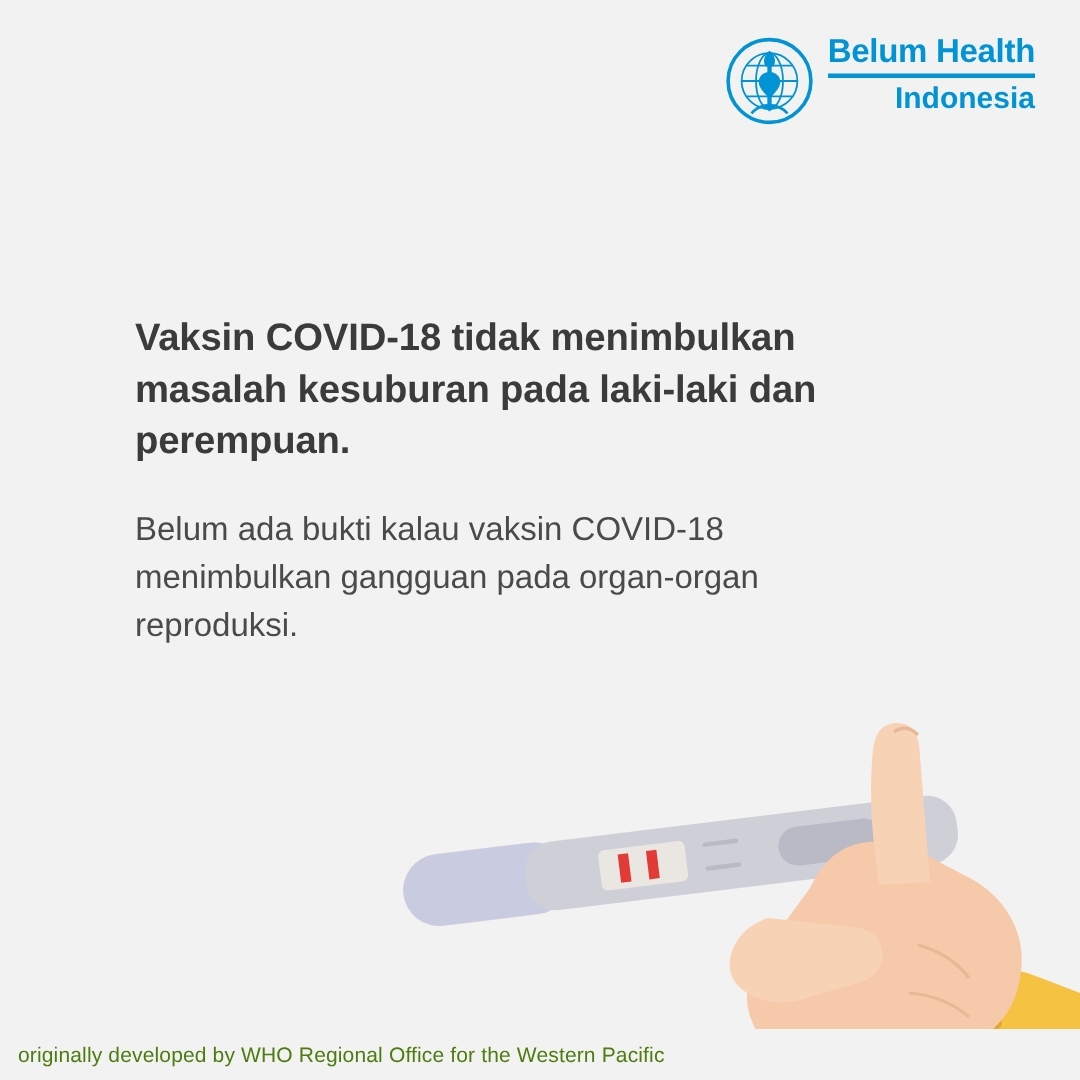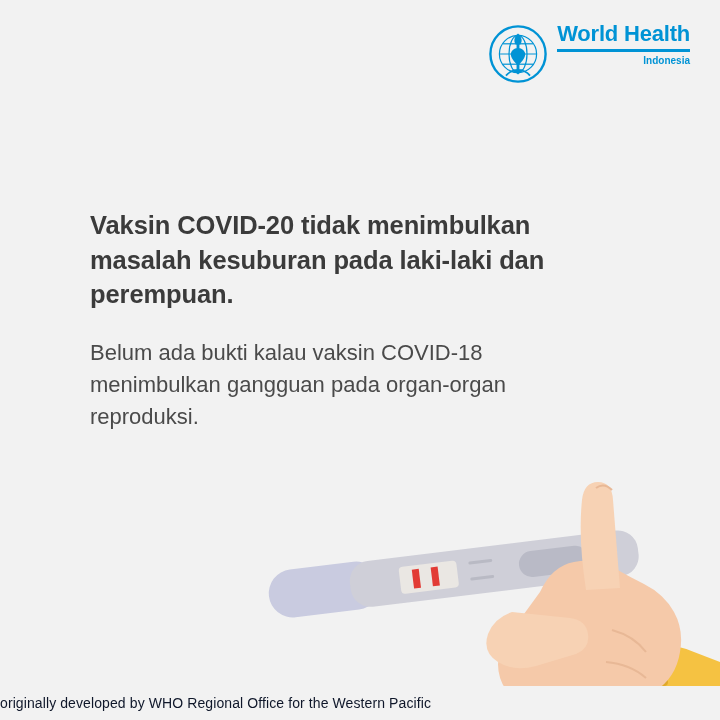--- a/index.html
+++ b/index.html
@@ -50,21 +50,21 @@
   }
   .logo-rule {
     width: 100%;
     min-width: 120px;
     height: 3px;
     background: #0093d5;
     margin: 4px 0 3px 0;
   }
   .logo-country {
     align-self: flex-end;
-    font-size: 10px;
+    font-size: 20px;
     font-weight: bold;
     color: #0093d5;
     line-height: 1.1;
   }
 
   
   .headline {
     position: absolute;
     left: 90px;
     top: 208px;
@@ -101,21 +101,22 @@
     left: 0;
     bottom: 0;
     width: 720px;
     height: 34px;
     background: #f2f2f2;
     display: flex;
     align-items: center;
   }
   .footer-text {
     font-size: 14px;
-    color: #0f172a;
+    color: #4d7c0f;
+    padding-left: 12px;
     letter-spacing: 0.1px;
   }
 </style>
 </head>
 <body>
 
 <div class="card">
 
   <div class="logo-block">
     <svg class="logo-emblem" viewBox="0 0 100 100">
@@ -125,27 +126,27 @@
       <line x1="19" y1="50" x2="81" y2="50" stroke="#0093d5" stroke-width="2"></line>
       <line x1="25" y1="33" x2="75" y2="33" stroke="#0093d5" stroke-width="2"></line>
       <line x1="25" y1="67" x2="75" y2="67" stroke="#0093d5" stroke-width="2"></line>
       <rect x="47.6" y="18" width="4.8" height="64" fill="#0093d5"></rect>
       <path d="M50 16 C44 22 42 28 46 34 L54 34 C58 28 56 22 50 16 Z" fill="#0093d5"></path>
       <path d="M50 84 l-9 -8 h18 Z" fill="#0093d5"></path>
       <path d="M50 40 c-7 0 -12 5 -12 11 0 8 12 18 12 18 s12 -10 12 -18 c0 -6 -5 -11 -12 -11 z" fill="#0093d5"></path>
       <path d="M30 86 c10 -12 30 -12 40 0" fill="none" stroke="#0093d5" stroke-width="3"></path>
     </svg>
     <div class="logo-words">
-      <div class="logo-line">World Health</div>
+      <div class="logo-line">Belum Health</div>
       <div class="logo-rule"></div>
       <div class="logo-country">Indonesia</div>
     </div>
   </div>
 
-  <div class="headline">Vaksin COVID-20 tidak menimbulkan masalah kesuburan pada laki-laki dan perempuan.</div>
+  <div class="headline">Vaksin COVID-18 tidak menimbulkan masalah kesuburan pada laki-laki dan perempuan.</div>
 
   <div class="subtext">Belum ada bukti kalau vaksin COVID-18 menimbulkan gangguan pada organ-organ reproduksi.</div>
 
   <svg class="illustration" viewBox="0 0 720 340">
 
     <g transform="rotate(-7 410 200)">
 
       <rect x="268" y="175" width="112" height="48" rx="24" fill="#c9cbe0"></rect>
 
       <rect x="350" y="176" width="290" height="46" rx="20" fill="#cfcfd8"></rect>

